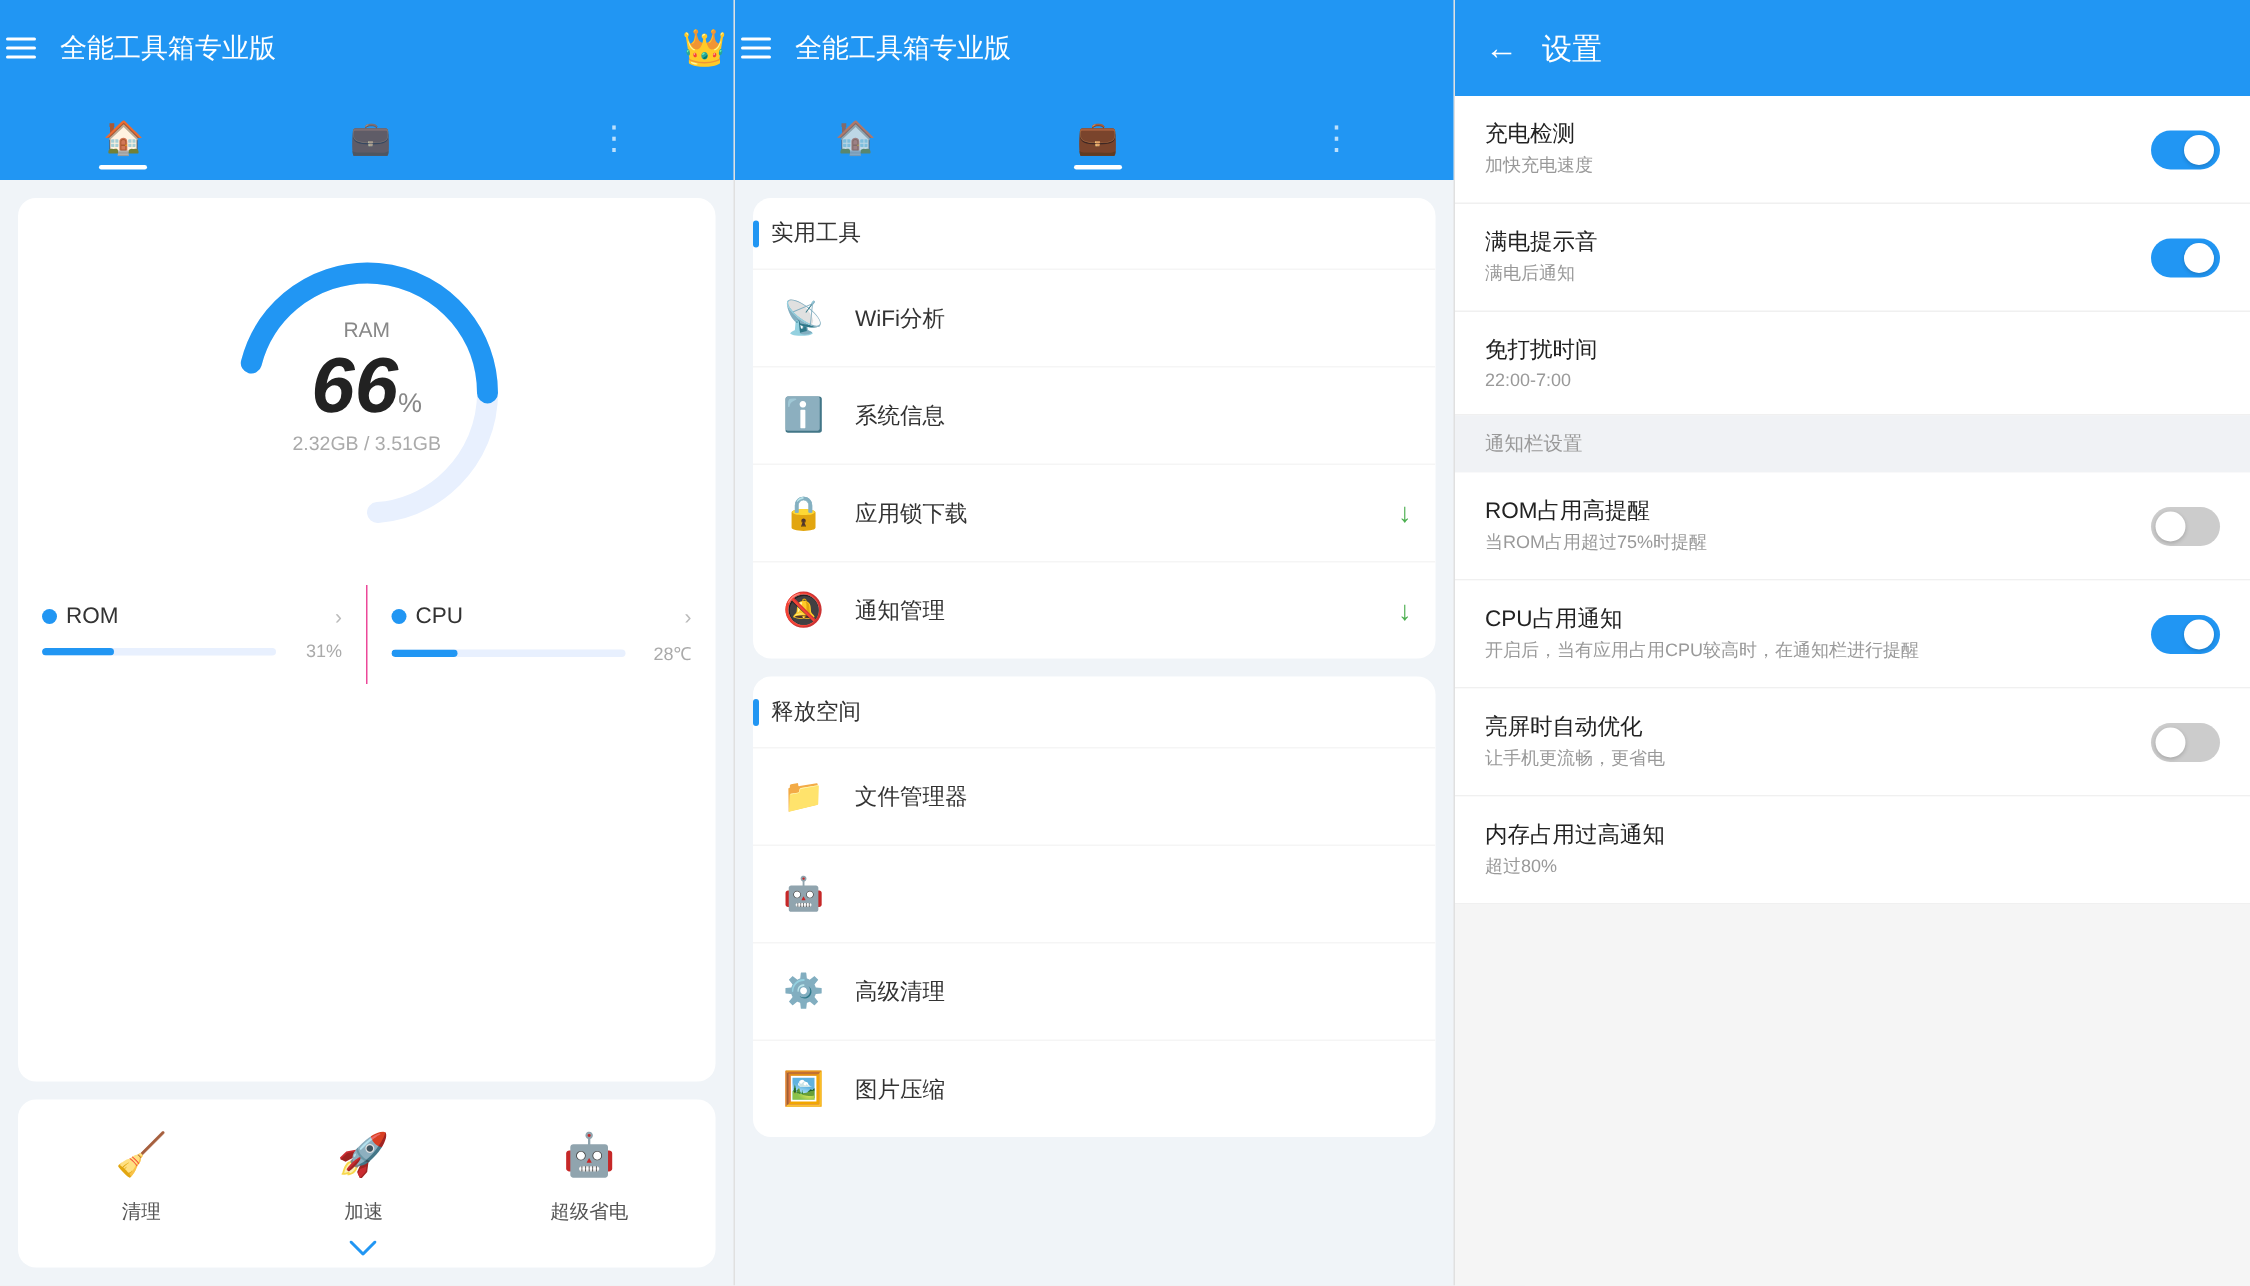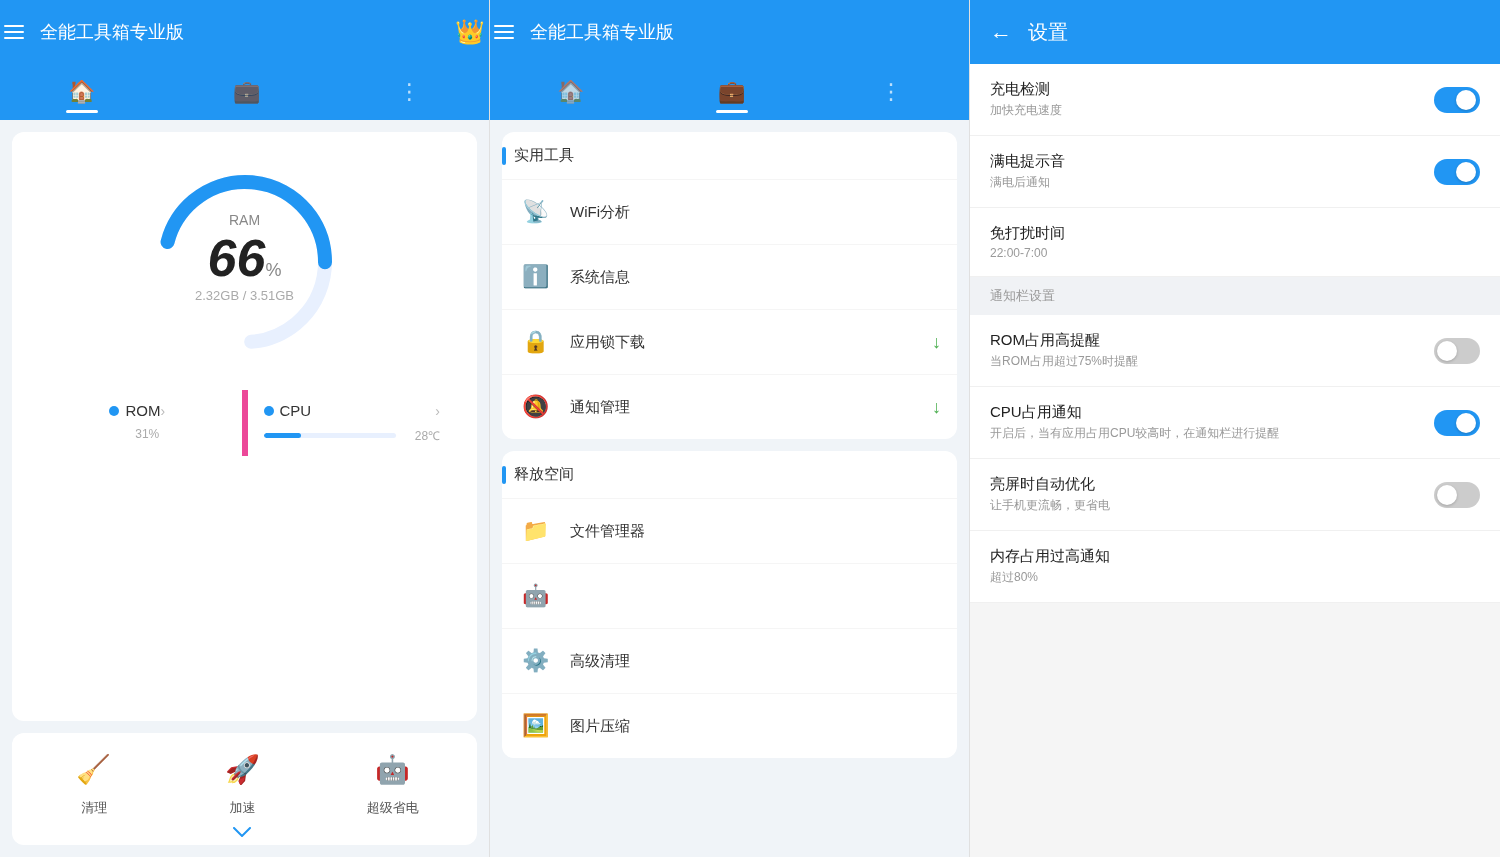--- a/index.html
+++ b/index.html
@@ -103,21 +103,21 @@
 
     
     .main-content {
       flex: 1;
       background: white;
       margin: 12px;
       border-radius: 12px;
       display: flex;
       flex-direction: column;
       align-items: center;
-      padding: 20px 21px;
+      padding: 20px 0;
       overflow: hidden;
     }
 
     
     .gauge-container {
       position: relative;
       width: 200px;
       height: 200px;
       margin: 10px auto 20px;
     }
@@ -185,22 +185,21 @@
 
     .stat-item {
       flex: 1;
       display: flex;
       flex-direction: column;
       padding: 12px 16px;
       cursor: pointer;
     }
 
     .stat-item:first-child {
-      border-right: 6px solid #ec4899;
-      align-items: center;
+      border-right: 1px solid #ec4899;
     }
 
     .stat-header {
       display: flex;
       align-items: center;
       justify-content: space-between;
       margin-bottom: 8px;
     }
 
     .stat-label {

